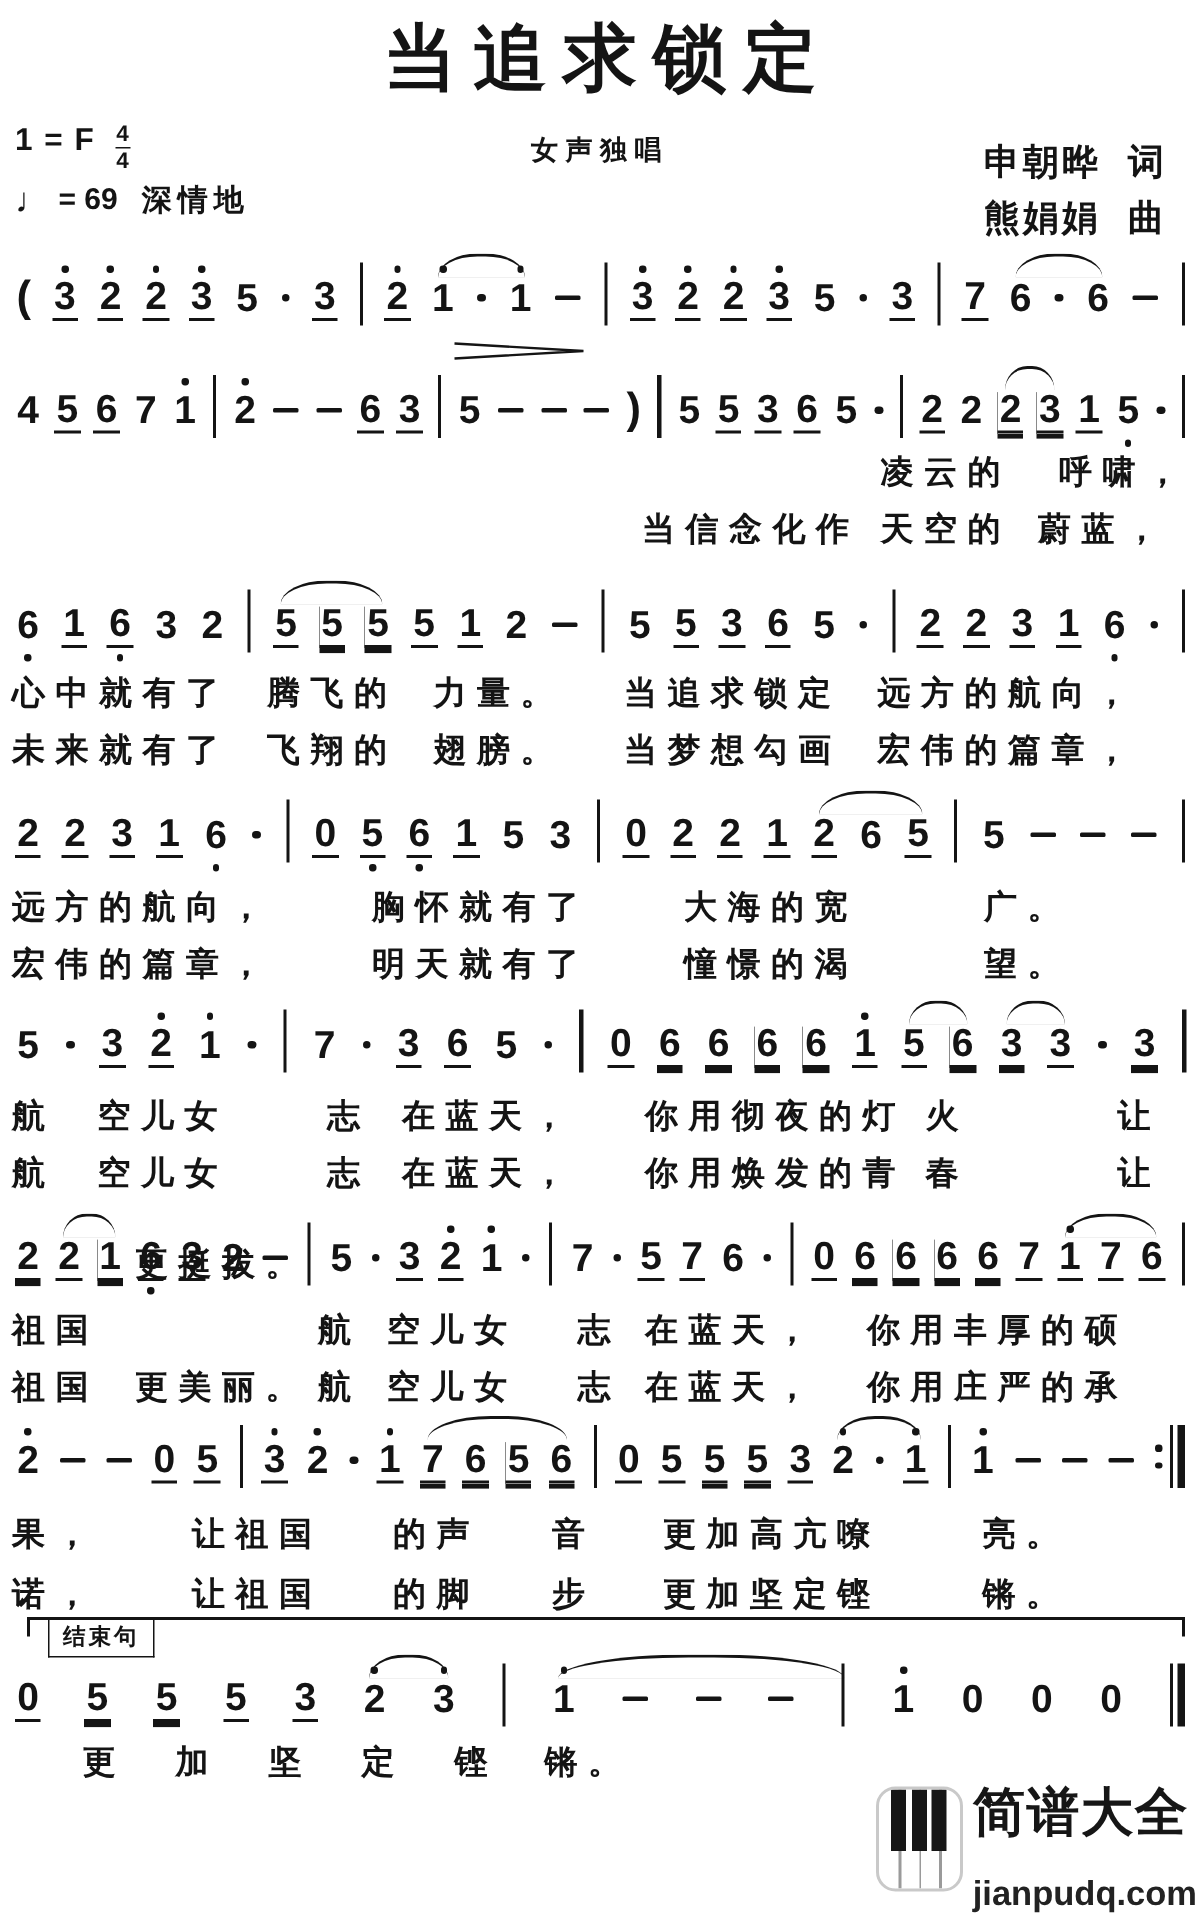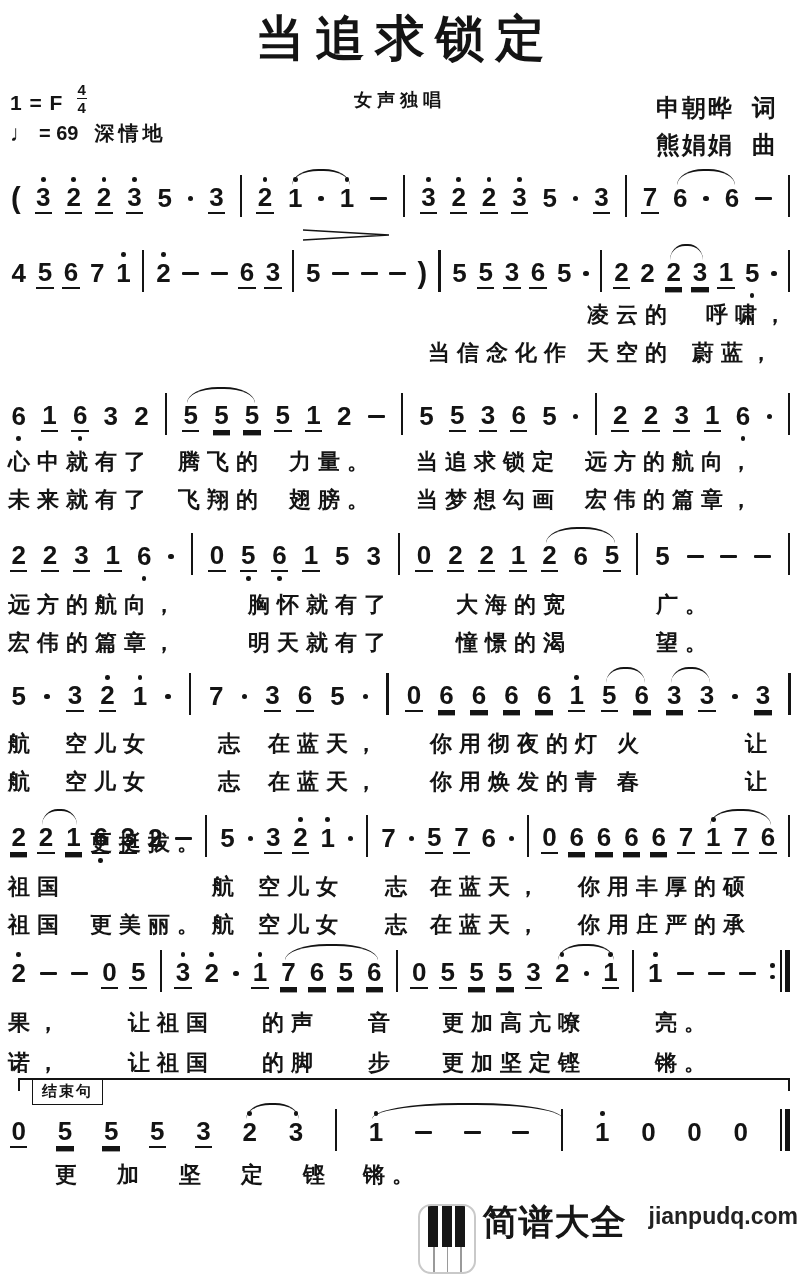--- a/index.html
+++ b/index.html
@@ -3,21 +3,21 @@
 <meta charset="utf-8">
 <style>
   html,body{margin:0;padding:0;background:#e8e8e8;}
   .page{position:relative;width:800px;height:1278px;background:#ffffff;overflow:hidden;
         font-family:"Liberation Sans","DejaVu Sans",sans-serif;color:#141414;}
   
   .title{position:absolute;left:0;right:0;top:6px;text-align:center;
          font-size:49px;font-weight:900;letter-spacing:11px;text-indent:11px;}
   .subtitle{position:absolute;left:0;right:0;top:88px;text-align:center;
             font-size:18px;font-weight:700;letter-spacing:5px;}
-  .keyline{position:absolute;left:10px;top:82px;display:flex;align-items:flex-end;
+  .keyline{position:absolute;left:10px;top:82px;display:flex;align-items:flex-start;
            font-size:21px;font-weight:700;letter-spacing:1px;}
   .frac{display:inline-flex;flex-direction:column;align-items:center;line-height:1;
         font-size:15px;font-weight:800;margin-left:14px;}
   .frac .den{border-top:1.8px solid #141414;padding-top:1px;margin-top:1px;}
   .tempoline{position:absolute;left:10px;top:120px;display:flex;align-items:center;
              font-size:20px;font-weight:700;}
   .notehead{font-size:23px;margin-right:6px;}
   .expression{margin-left:16px;letter-spacing:4px;}
   .credits{position:absolute;right:22px;top:92px;display:flex;flex-direction:column;gap:5px;}
   .credit-row{display:flex;justify-content:flex-end;gap:18px;font-size:24px;font-weight:800;letter-spacing:2px;}
@@ -53,21 +53,21 @@
   #ending:before,#ending:after{content:"";position:absolute;top:0;width:2.2px;height:11px;background:#141414;}
   #ending:before{left:0}#ending:after{right:0}
   #ending .lbl{position:absolute;left:14px;top:0;border:1.8px solid #141414;border-top:none;
                font-size:15px;font-weight:700;padding:2px 9px 3px;letter-spacing:2px;background:#fff;text-align:center;}
   
   .watermark{position:absolute;right:2px;bottom:4px;display:flex;gap:7px;align-items:stretch;}
   .pkeys{position:relative;width:58px;height:70px;background:#fff;border:2px solid #c9c9c9;
          border-radius:13px;overflow:hidden;box-sizing:border-box;}
   .pkeys .sep{position:absolute;top:0;bottom:0;width:1.6px;background:#9a9a9a;}
   .pkeys .bk{position:absolute;top:0;width:10px;height:41px;background:#161616;}
-  .wm-text{display:flex;justify-content:center;gap:22px;}
+  .wm-text{display:flex;flex-direction:column;justify-content:center;gap:22px;}
   .wm-brand{font-size:35px;font-weight:900;color:#161616;line-height:1.05;letter-spacing:1px;}
   .wm-url{font-size:23px;font-weight:600;color:#222;line-height:1.05;}
 </style>
 </head>
 <body>
 
 <div class="page">
 
   <div class="title">当追求锁定</div>
   <div class="subtitle">女声独唱</div>

